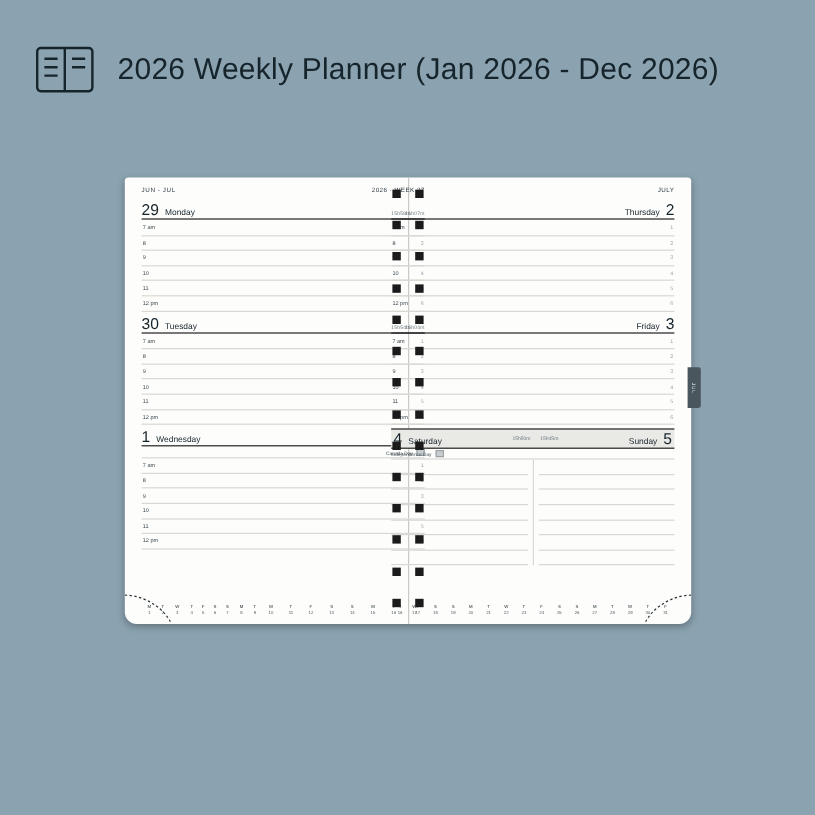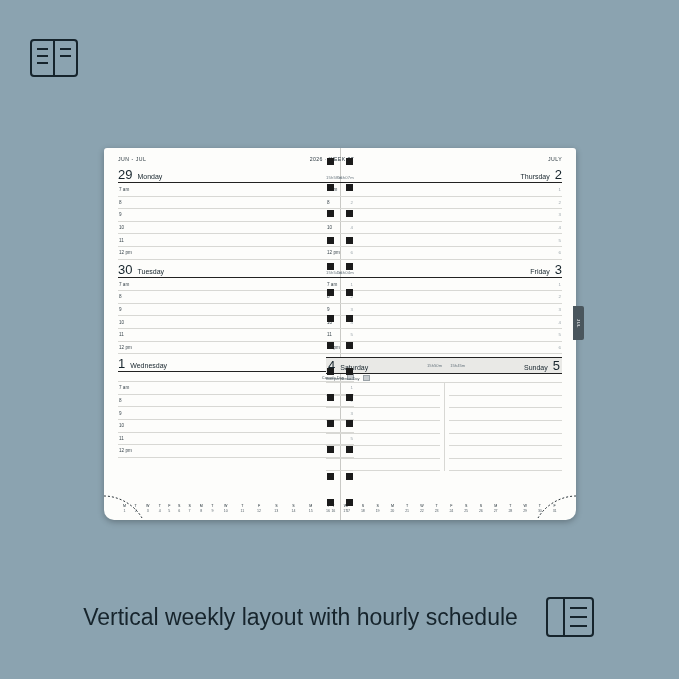--- a/index.html
+++ b/index.html
@@ -142,20 +142,21 @@
       <svg viewBox="0 0 52 52" width="52" height="52" fill="none" stroke="#16242c" stroke-width="2">
         <rect x="3" y="8" width="46" height="36" rx="3"></rect>
         <line x1="26" y1="8" x2="26" y2="44"></line>
         <line x1="9" y1="17" x2="20" y2="17"></line>
         <line x1="9" y1="24" x2="20" y2="24"></line>
         <line x1="9" y1="31" x2="20" y2="31"></line>
         <line x1="32" y1="17" x2="43" y2="17"></line>
         <line x1="32" y1="24" x2="43" y2="24"></line>
       </svg>
     </span>
+    <div class="header-title">2026 Weekly Planner (Jan 2026 - Dec 2026)</div>
   </div>
 
   <div class="planner">
     <div class="sheet">
       <div class="center-line"></div>
 
       <div class="half left">
         <div class="half-inner">
           <div class="topbar">
             <span>JUN - JUL</span>
@@ -545,26 +546,14 @@
         </svg>
       </div>
       <div class="curl r">
         <svg width="40" height="26" viewBox="0 0 40 26" fill="none" stroke="#2a3339" stroke-width="1" stroke-dasharray="2 2">
           <path d="M40 2 C26 2, 10 10, 2 24"></path>
         </svg>
       </div>
     </div>
   </div>
 
-  <div class="footer">
-    <div class="footer-title">Vertical weekly layout with hourly schedule</div>
-    <span class="footer-icon">
-      <svg viewBox="0 0 52 50" width="52" height="50" fill="none" stroke="#16242c" stroke-width="2">
-        <rect x="3" y="6" width="46" height="38" rx="3"></rect>
-        <line x1="20" y1="6" x2="20" y2="44"></line>
-        <line x1="26" y1="16" x2="43" y2="16"></line>
-        <line x1="26" y1="25" x2="43" y2="25"></line>
-        <line x1="26" y1="34" x2="43" y2="34"></line>
-      </svg>
-    </span>
-  </div>
 
 </div>
 
 </body></html>

